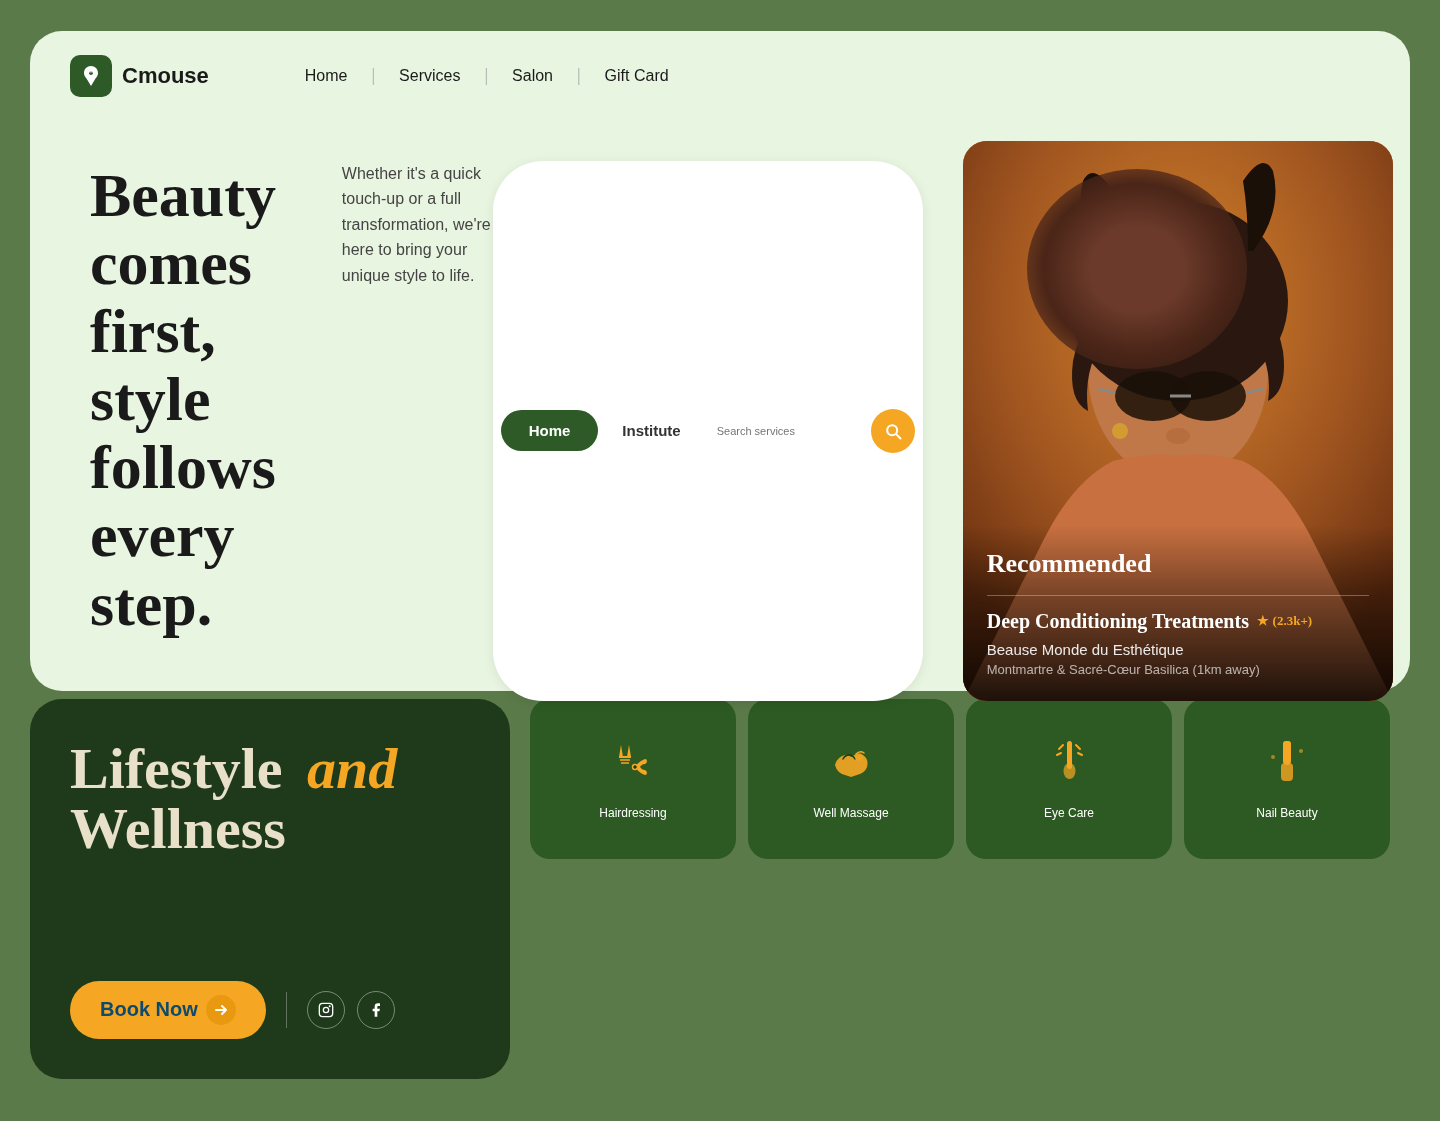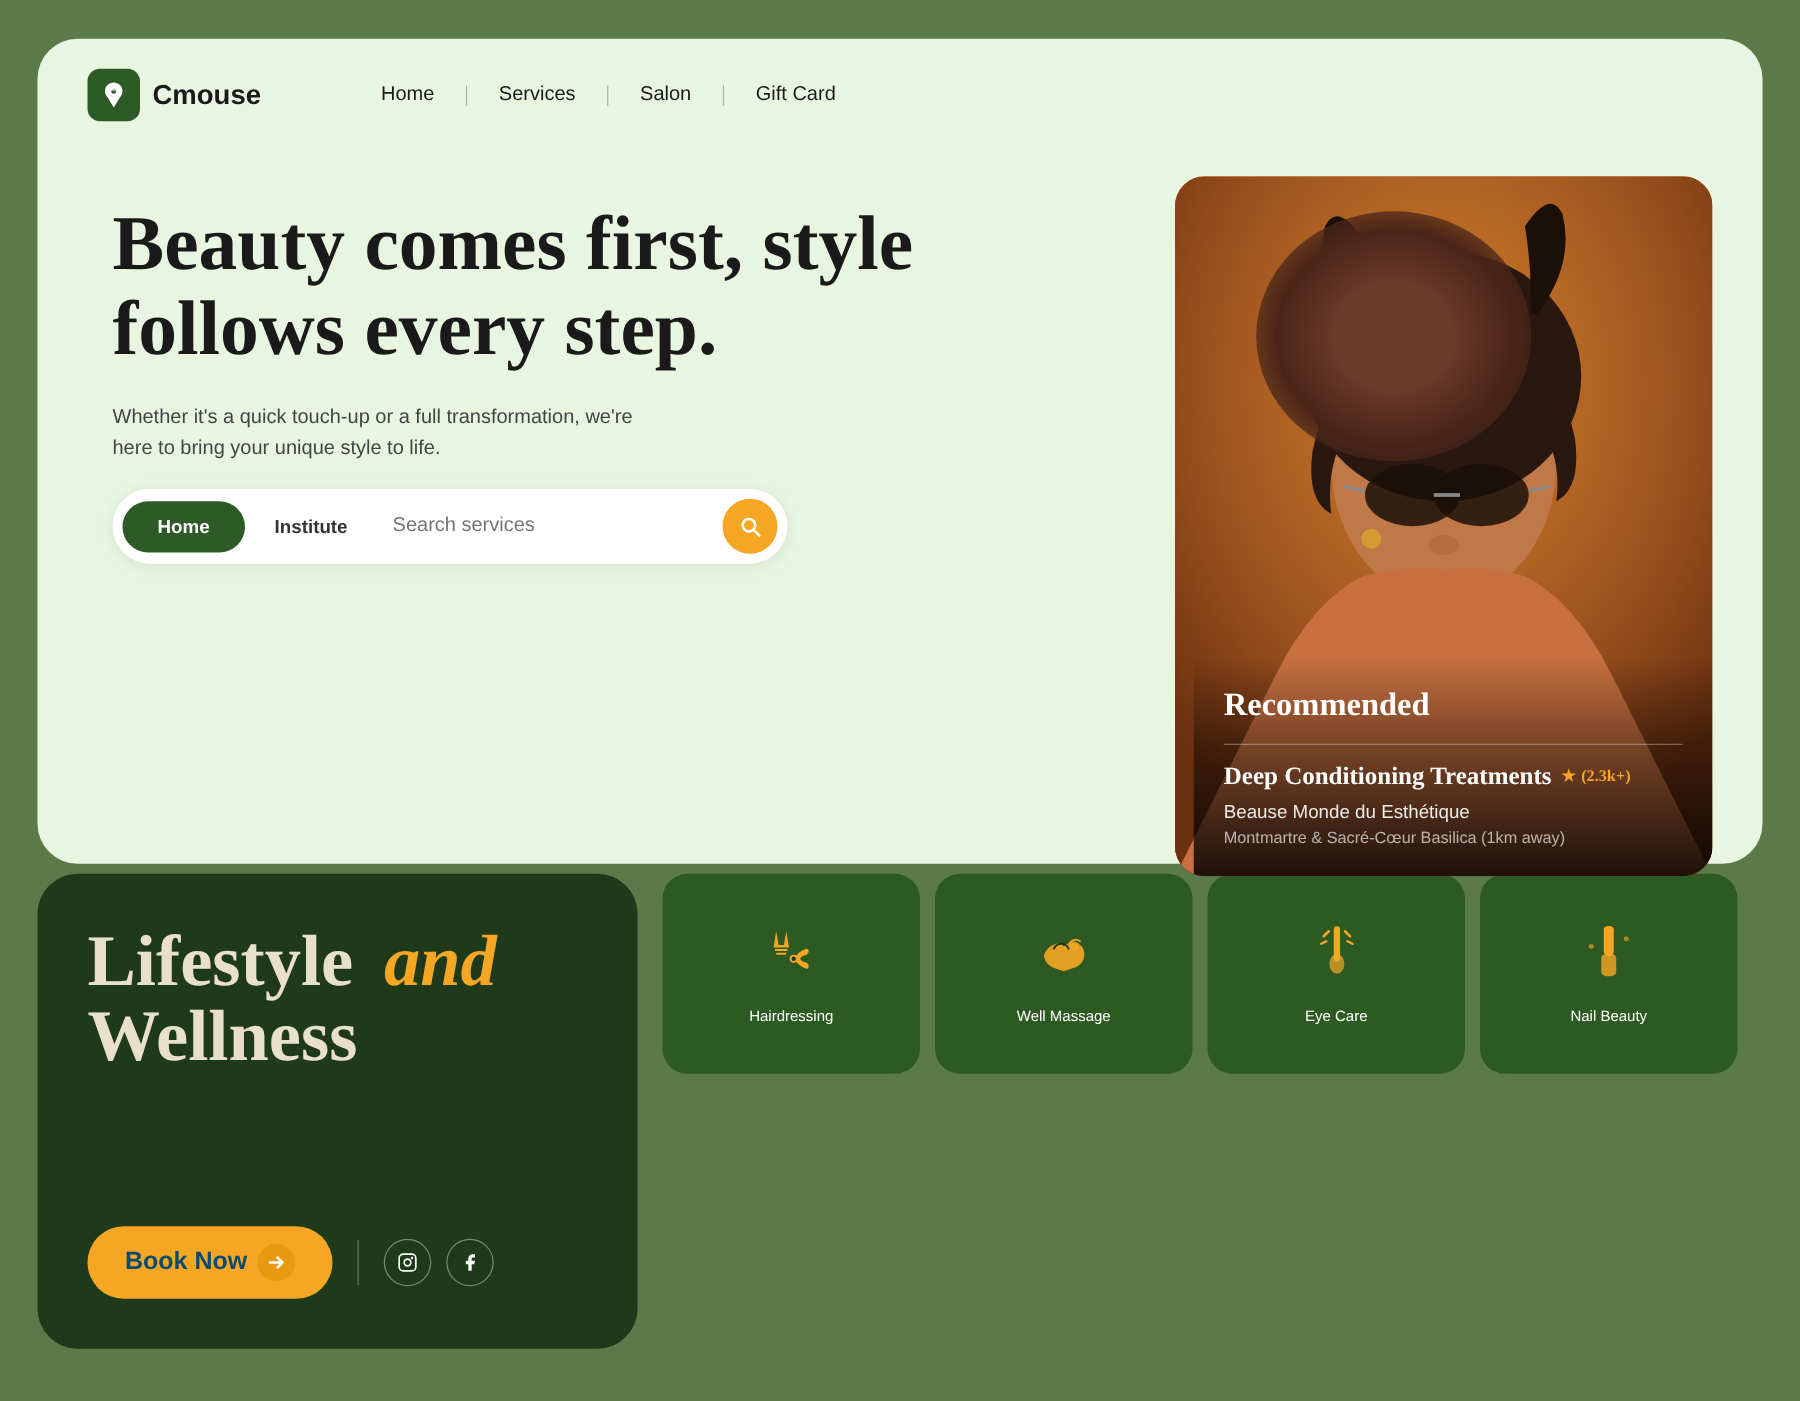--- a/index.html
+++ b/index.html
@@ -129,21 +129,20 @@
       display: flex;
       flex-direction: row;
       flex: 1;
       padding: 20px 40px 30px 60px;
       gap: 40px;
     }
 
     .hero-left {
       flex: 1;
       display: flex;
-      flex-direction: column;
       justify-content: flex-start;
       padding-top: 20px;
     }
 
     .hero-title {
       font-size: 62px;
       font-weight: 700;
       color: #1a1a1a;
       line-height: 1.1;
       margin-bottom: 24px;
@@ -188,21 +187,21 @@
       padding: 12px 24px;
       font-size: 15px;
       font-weight: 600;
       cursor: pointer;
     }
 
     .search-input {
       flex: 1;
       border: none;
       outline: none;
-      font-size: 16px;
+      font-size: 11px;
       color: #ef4444;
       padding: 8px 12px;
       background: transparent;
       font-family: Arial, sans-serif;
     }
 
     .search-btn {
       width: 44px;
       height: 44px;
       background: #f5a623;
@@ -267,21 +266,21 @@
       left: 15%;
       width: 220px;
       height: 200px;
       background: radial-gradient(ellipse, #6b3a2a 30%, #4a2518 60%, transparent 100%);
       border-radius: 50%;
     }
 
     .recommended-overlay {
       position: absolute;
       bottom: 0;
-      left: 15px;
+      left: 0;
       right: 0;
       background: linear-gradient(0deg, rgba(0,0,0,0.85) 0%, rgba(0,0,0,0.4) 60%, transparent 100%);
       padding: 24px;
       color: white;
     }
 
     .recommended-label {
       font-size: 26px;
       font-weight: 700;
       margin-bottom: 16px;

